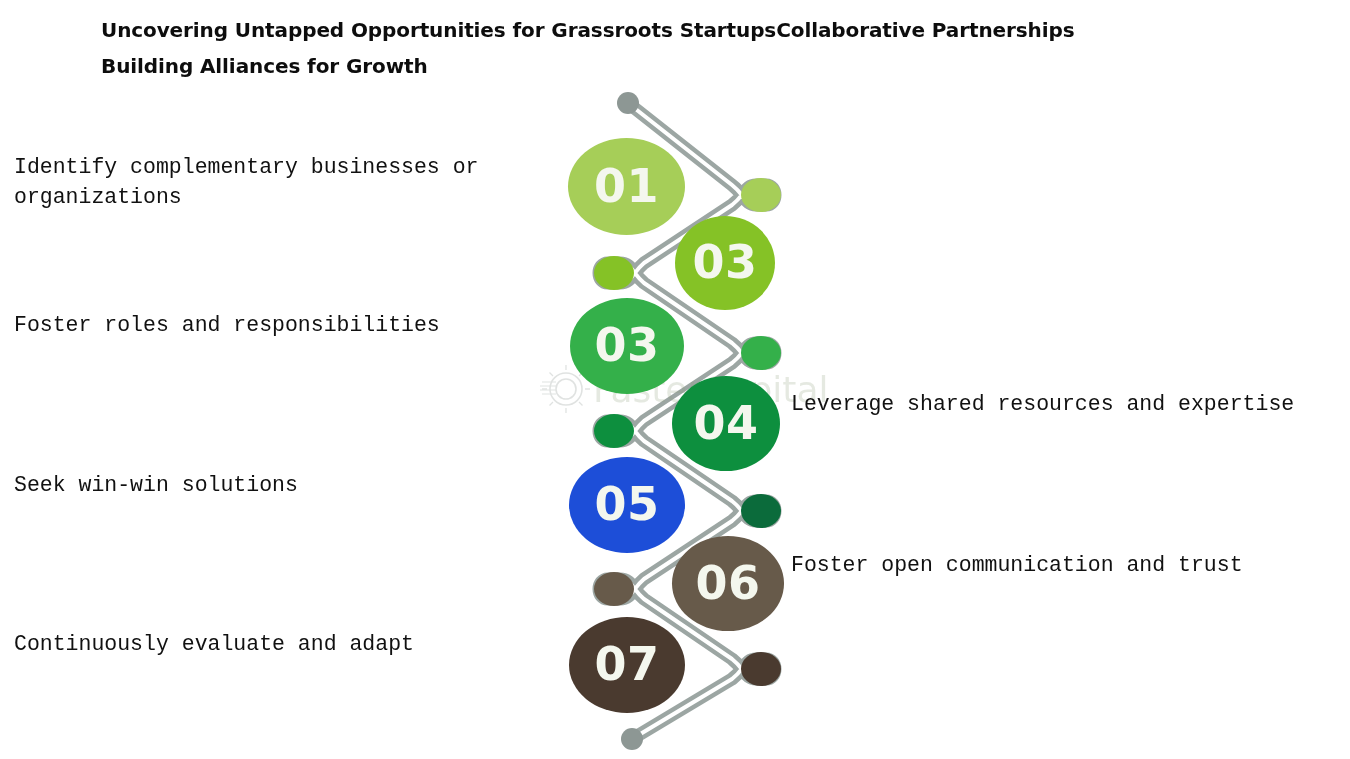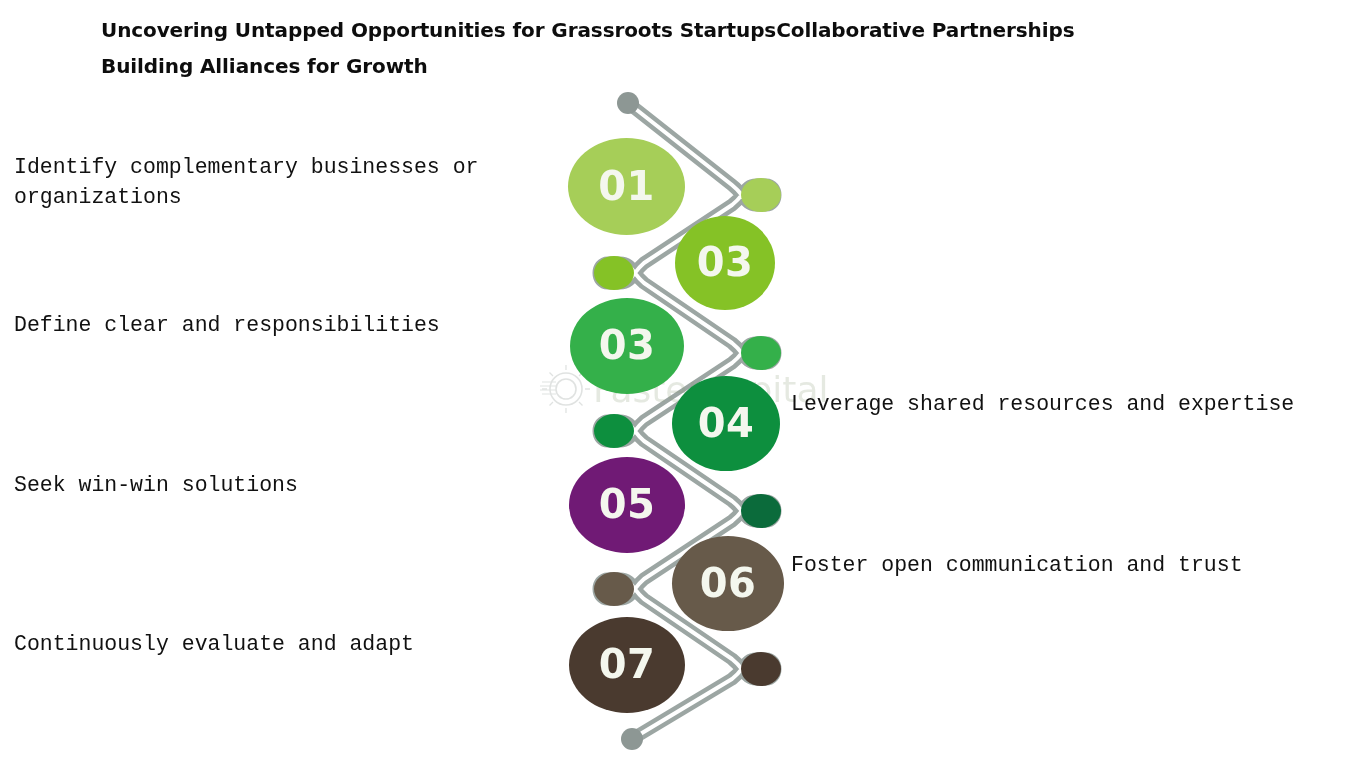--- a/index.html
+++ b/index.html
@@ -61,21 +61,21 @@
   .bubble {
     position: absolute;
     border-radius: 50%;
     display: flex;
     align-items: center;
     justify-content: center;
   }
   .bubble span {
     font-family: "DejaVu Sans", sans-serif;
     font-weight: bold;
-    font-size: 40px;
+    font-size: 46px;
     color: #f4f7ee;
     line-height: 1;
     letter-spacing: 0.5px;
     transform: translateY(-1px);
   }
 
   
   .caption {
     position: absolute;
     font-family: Liberation Mono, monospace;
@@ -219,34 +219,34 @@
   </div>
   <div class="bubble" style="left:675px; top:216px; width:100px; height:94px; background:#85c226;">
     <span>03</span>
   </div>
   <div class="bubble" style="left:570px; top:298px; width:114px; height:96px; background:#34b04a;">
     <span>03</span>
   </div>
   <div class="bubble" style="left:672px; top:376px; width:108px; height:95px; background:#0d8f3e;">
     <span>04</span>
   </div>
-  <div class="bubble" style="left:569px; top:457px; width:116px; height:96px; background:#701a75;">
+  <div class="bubble" style="left:569px; top:457px; width:116px; height:96px; background:#1d4ed8;">
     <span>05</span>
   </div>
   <div class="bubble" style="left:672px; top:536px; width:112px; height:95px; background:#675a4a;">
     <span>06</span>
   </div>
   <div class="bubble" style="left:569px; top:617px; width:116px; height:96px; background:#4a3a2f;">
     <span>07</span>
   </div>
 
   <div class="caption left" style="left:14px; top:152px; width:480px;">Identify complementary businesses or organizations</div>
 
 
-  <div class="caption left" style="left:14px; top:310px; width:480px;">Define clear and responsibilities</div>
+  <div class="caption left" style="left:14px; top:310px; width:480px;">Foster roles and responsibilities</div>
 
   <div class="caption right" style="left:791px; top:389px; width:520px;">Leverage shared resources and expertise</div>
 
   <div class="caption left" style="left:14px; top:470px; width:480px;">Seek win-win solutions</div>
 
   <div class="caption right" style="left:791px; top:550px; width:520px;">Foster open communication and trust</div>
 
   <div class="caption left" style="left:14px; top:629px; width:480px;">Continuously evaluate and adapt</div>
 
 </div>

